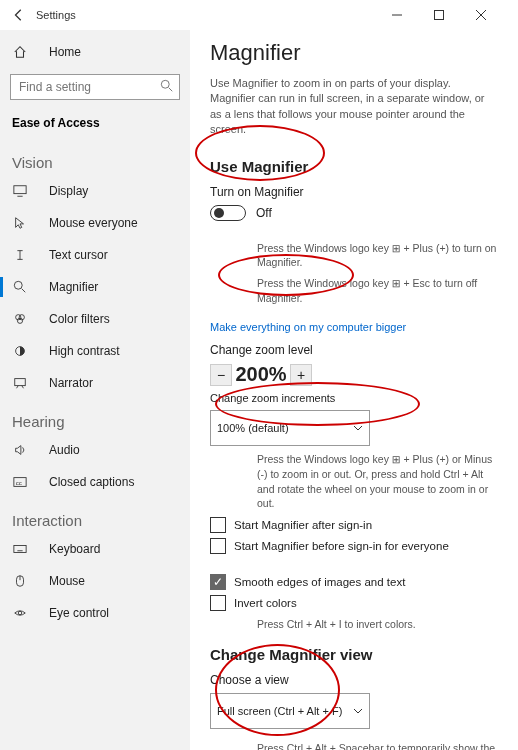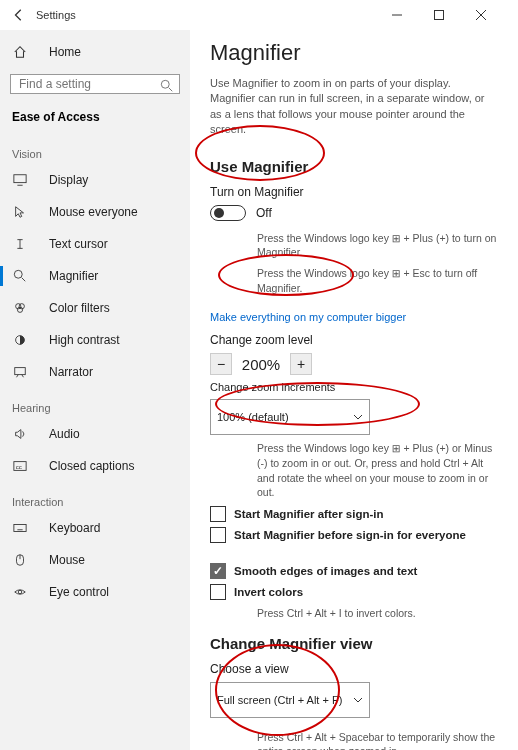--- a/index.html
+++ b/index.html
@@ -11,40 +11,40 @@
 .titlebar-controls { margin-left: auto; display: flex; }
 .win-btn { width: 42px; height: 30px; display: flex; align-items: center; justify-content: center; color: #333; cursor: pointer; }
 .app-body { display: flex; height: calc(750px - 30px); }
 .sidebar { width: 190px; background: #f2f2f2; padding: 6px 0; overflow-y: auto; }
 .nav-item { display: flex; align-items: center; gap: 21px; padding: 8px 12px; font-size: 12px; color: #222; cursor: pointer; }
 .nav-item.active { background: #f2f2f2; position: relative; }
 .nav-item.active::before { content: ""; position: absolute; left: 0; top: 6px; bottom: 6px; width: 3px; background: #0078d4; }
 .nav-icon { width: 16px; height: 16px; display: flex; align-items: center; justify-content: center; color: #333; flex-shrink: 0; }
 .nav-label { flex: 1; }
 .search-wrap { margin: 6px 10px 10px 10px; position: relative; }
-.search-input { width: 100%; height: 20px; border: 1px solid #999; padding: 0 26px 0 8px; font-size: 12px; background: #fff; }
+.search-input { width: 100%; height: 26px; border: 1px solid #999; padding: 0 26px 0 8px; font-size: 12px; background: #fff; }
 .search-icon { position: absolute; right: 6px; top: 5px; color: #666; }
-.group-header { padding: 14px 12px 4px 12px; font-size: 11px; color: #666; }
+.group-header { padding: 14px 12px 4px 12px; font-size: 15px; color: #666; }
 .ease-header { padding: 6px 12px 10px 12px; font-size: 12px; font-weight: 600; cursor: pointer; }
 .content { flex: 1; padding: 10px 20px 20px 20px; overflow-y: auto; font-size: 12px; color: #222; }
 .page-title { font-size: 22px; font-weight: 400; margin-bottom: 10px; }
 .intro { font-size: 11px; color: #555; margin-bottom: 20px; line-height: 1.4; }
 .section-title { font-size: 15px; font-weight: 600; margin: 14px 0 10px 0; }
 .sub-label { font-size: 12px; margin-bottom: 6px; }
-.toggle-row { display: flex; align-items: center; gap: 10px; margin-bottom: 10px; }
+.toggle-row { display: flex; align-items: center; gap: 10px; margin-bottom: 20px; }
 .toggle { width: 36px; height: 16px; border: 1px solid #333; border-radius: 8px; position: relative; cursor: pointer; background: #fff; }
 .toggle-knob { position: absolute; width: 10px; height: 10px; background: #333; border-radius: 50%; top: 2px; left: 3px; }
 .toggle-state { font-size: 12px; }
 .hint { font-size: 10.5px; color: #555; margin: 6px 0; line-height: 1.4; padding-left: 47px; }
 .link { color: #0066cc; font-size: 11px; cursor: pointer; margin: 10px 0; display: inline-block; }
 .zoom-row { display: flex; align-items: center; gap: 2px; margin-bottom: 6px; }
 .zoom-btn { width: 22px; height: 22px; border: 1px solid #ccc; background: #eee; display: flex; align-items: center; justify-content: center; font-size: 14px; cursor: pointer; }
-.zoom-val { width: 54px; text-align: center; font-size: 15px; font-weight: 400; }
+.zoom-val { width: 54px; text-align: center; font-size: 20px; font-weight: 700; }
 .select { width: 160px; height: 36px; border: 1px solid #999; padding: 0 6px; font-size: 11px; display: flex; align-items: center; justify-content: space-between; cursor: pointer; background: #fff; margin-bottom: 6px; }
-.chk-row { display: flex; align-items: center; gap: 8px; margin: 5px 0; font-weight: bold; }
+.chk-row { display: flex; align-items: center; gap: 8px; margin: 5px 0; }
 .chk { width: 16px; height: 16px; border: 1px solid #333; display: flex; align-items: center; justify-content: center; cursor: pointer; flex-shrink: 0; }
 .chk.checked { background: #666; border-color: #666; color: #fff; }
 .chk-label { font-size: 11.5px; }
 .ellipse { position: absolute; border: 2px solid #c00; border-radius: 50%; pointer-events: none; }
 .e1 { left: 195px; top: 125px; width: 130px; height: 56px; }
 .e2 { left: 218px; top: 254px; width: 136px; height: 42px; }
 .e3 { left: 215px; top: 382px; width: 205px; height: 44px; }
 .e4 { left: 215px; top: 644px; width: 125px; height: 92px; }
 </style>
 </head>

